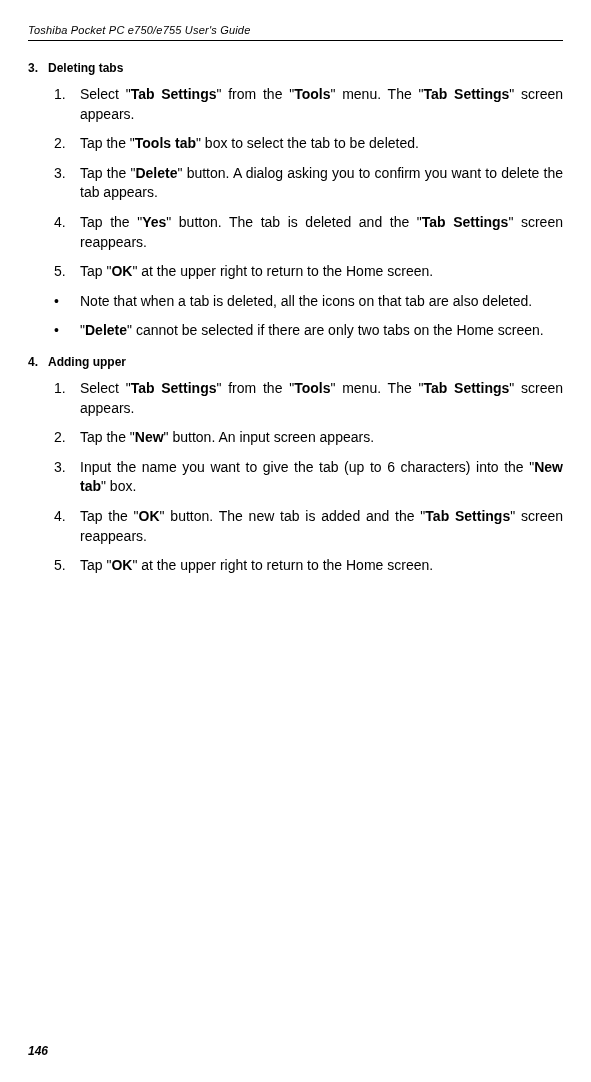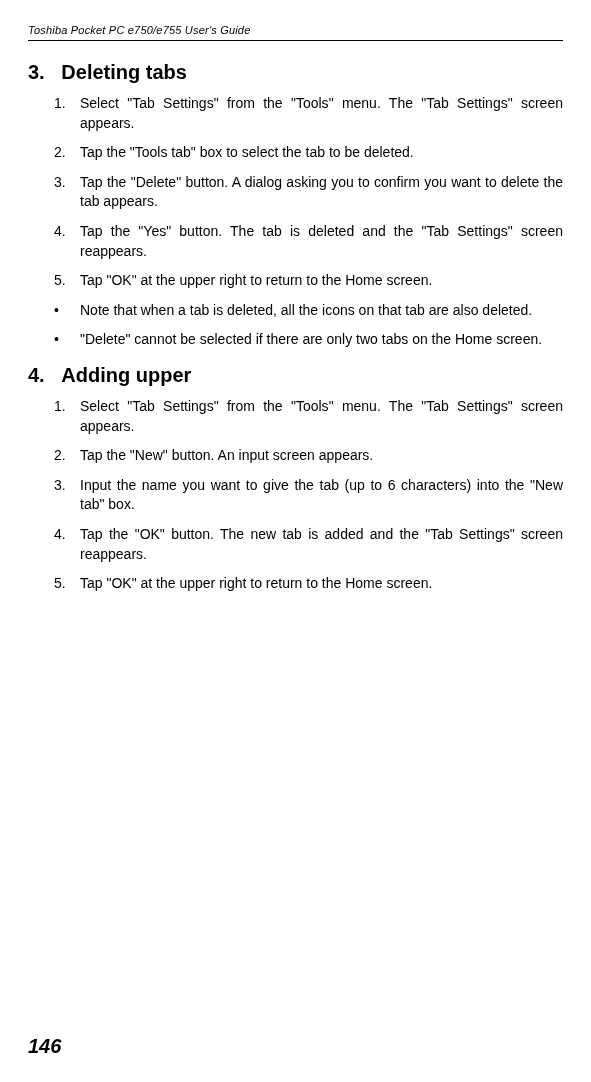--- a/index.html
+++ b/index.html
@@ -20,21 +20,21 @@
       font-size: 11px;
       margin-bottom: 4px;
       letter-spacing: 0.2px;
     }
     .header-line {
       border-top: 1px solid #000;
       margin-bottom: 20px;
     }
     .section-heading {
       font-weight: bold;
-      font-size: 20px;
+      font-size: 12px;
       margin-left: 0;
       margin-top: 14px;
       margin-bottom: 10px;
     }
     .list-item {
       display: flex;
       margin-bottom: 10px;
       font-size: 14px;
       line-height: 1.4;
       text-align: justify;
@@ -53,29 +53,29 @@
       font-size: 14px;
       line-height: 1.4;
       text-align: justify;
     }
     .bullet-marker {
       width: 26px;
       flex-shrink: 0;
       margin-left: 26px;
     }
     .bold {
-      font-weight: normal;
+      font-weight: bold;
     }
     .page-number {
       position: absolute;
       bottom: 24px;
       left: 28px;
       font-weight: bold;
       font-style: italic;
-      font-size: 20px;
+      font-size: 12px;
     }
   </style>
 </head>
 <body>
 
 <div class="header-title">Toshiba Pocket PC e750/e755  User's Guide</div>
 <div class="header-line"></div>
 
 <div id="content">
     <div class="section-heading"><span>3.</span>&nbsp;&nbsp;&nbsp;<span>Deleting tabs</span></div>

